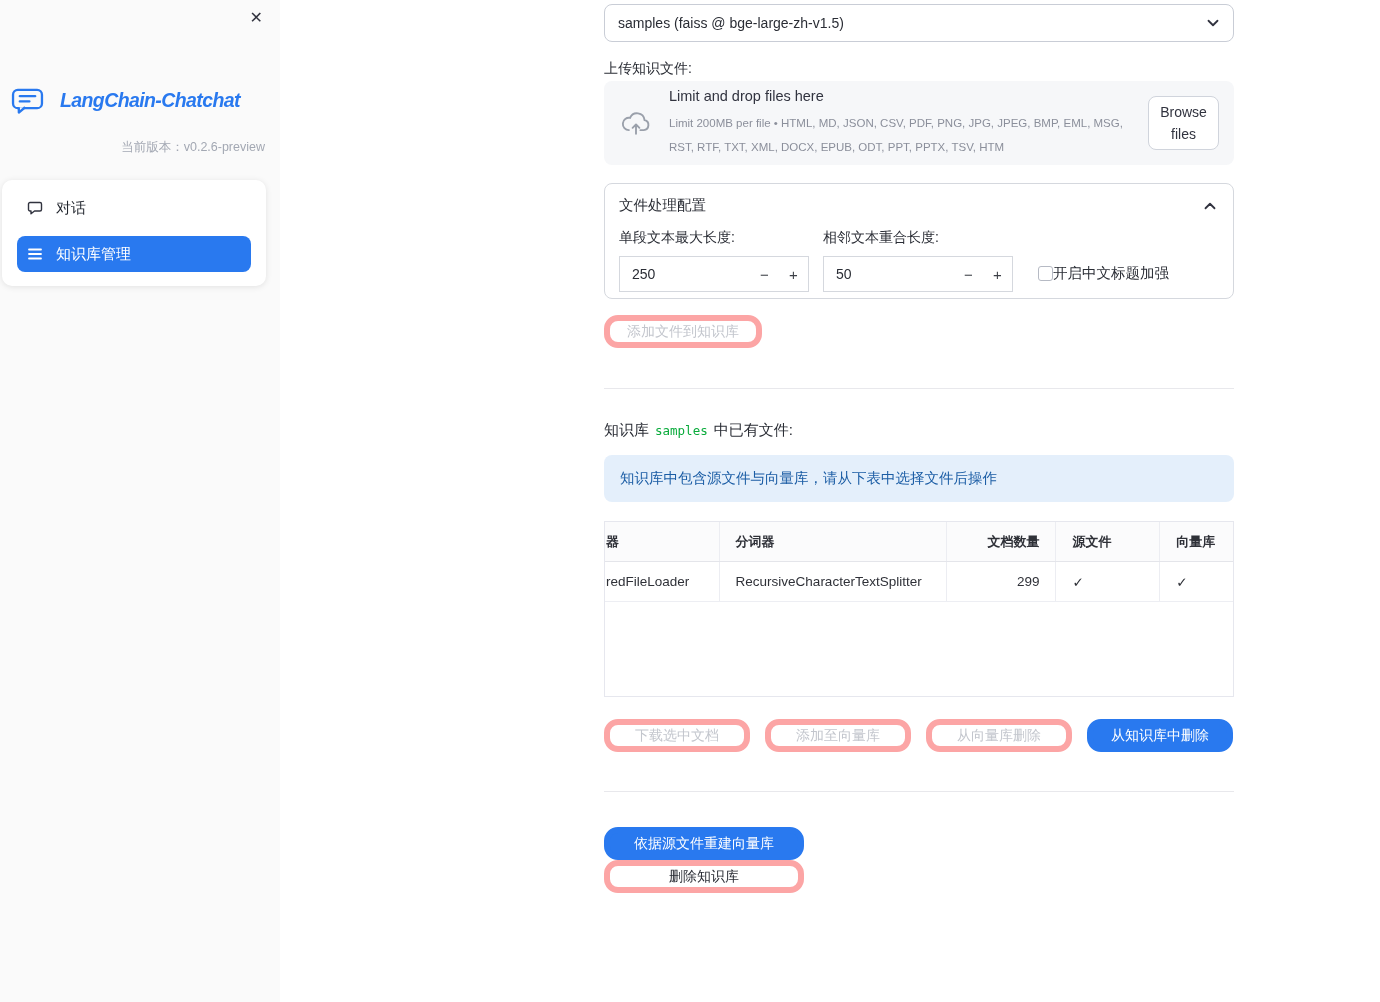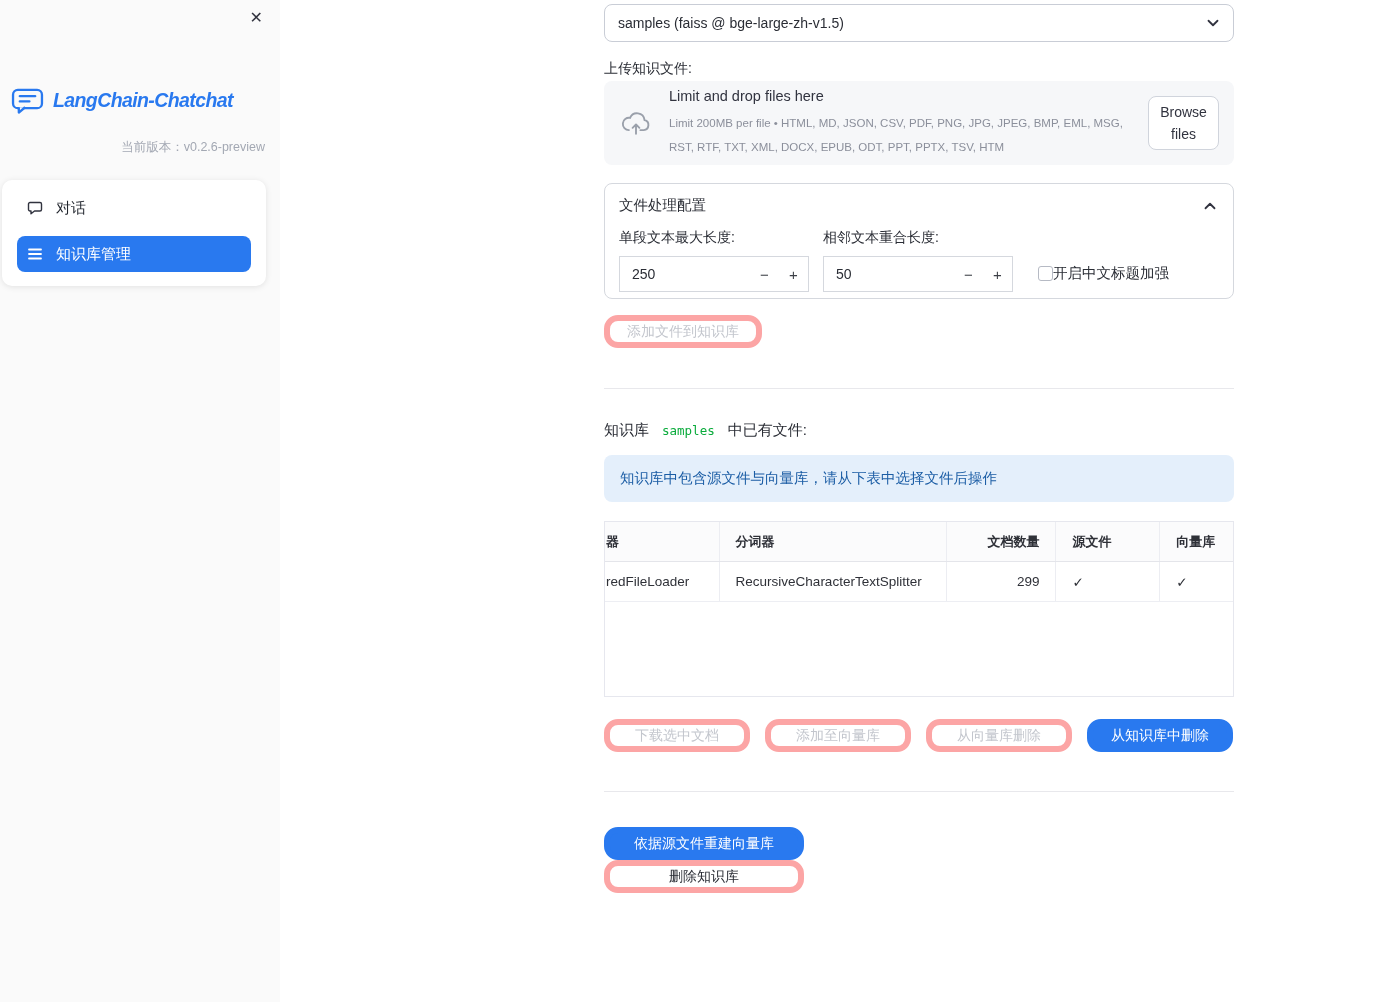--- a/index.html
+++ b/index.html
@@ -18,21 +18,21 @@
     width:1380px;height:1002px;background:#fff;
     font-family:"Liberation Sans","DejaVu Sans",sans-serif;
     color:var(--text);overflow:hidden;
   }
   .canvas{position:relative;width:1380px;height:1002px;background:#fff;overflow:hidden;}
 
   
   .sidebar{position:absolute;left:0;top:0;width:280px;height:1002px;background:#fafafa;}
   .sidebar-close{position:absolute;top:7px;right:14px;background:none;border:none;
     font-size:16px;color:#31333f;cursor:pointer;line-height:1;padding:3px;}
-  .logo{position:absolute;top:87px;left:11px;display:flex;align-items:center;gap:9px;color:var(--primary);}
+  .logo{position:absolute;top:87px;left:11px;display:flex;align-items:center;gap:16px;color:var(--primary);}
   .logo-text{font-size:19.5px;font-weight:bold;font-style:italic;letter-spacing:-0.6px;white-space:nowrap;}
   .version{position:absolute;top:139px;right:15px;font-size:12.5px;color:#a3a8b3;}
   .menu-card{position:absolute;top:180px;left:2px;width:264px;background:#fff;border-radius:10px;
     box-shadow:0 1px 6px rgba(0,0,0,0.10);padding:10px 15px 14px;}
   .menu-item{display:flex;align-items:center;gap:13px;height:36px;padding:0 10px;border-radius:8px;
     font-size:15px;color:#1f232b;cursor:pointer;}
   .menu-item + .menu-item{margin-top:10px;}
   .menu-item.selected{background:var(--primary);color:#fff;font-weight:normal;}
 
   
@@ -72,21 +72,21 @@
 
   .btn{height:33px;border-radius:14px;font-size:14px;cursor:pointer;background:#fff;
     border:6px solid #fca5a5;color:#2a2d35;font-family:"Liberation Sans","DejaVu Sans",sans-serif;}
   .btn.disabled{color:var(--disabled);cursor:default;}
   .btn.primary{background:var(--primary);border-color:var(--primary);color:#fff;}
   .add-btn{margin-top:16px;padding:0 17px;}
 
   .divider{margin-top:40px;border:none;border-top:1px solid var(--line);}
   .divider2{margin-top:39px;border:none;border-top:1px solid var(--line);}
 
-  .kbline{margin-top:32px;display:flex;align-items:center;gap:13px;font-size:15px;color:#2a2d35;}
+  .kbline{margin-top:32px;display:flex;align-items:center;gap:6px;font-size:15px;color:#2a2d35;}
   .kbcode{font-family:"DejaVu Sans Mono","Liberation Mono",monospace;font-size:12.5px;color:var(--code);}
 
   .infobox{margin-top:15px;min-height:47px;background:var(--info-bg);border-radius:8px;
     display:flex;align-items:center;padding:0 16px;font-size:14.5px;color:var(--info-text);}
 
   .table{margin-top:19px;height:176px;border:1px solid #e6e7ee;background:#fff;overflow:hidden;}
   .thead{display:flex;height:40px;background:#fbfbfc;border-bottom:1px solid #e4e5ea;
     font-size:13px;font-weight:bold;color:#2f3138;}
   .trow{display:flex;height:40px;border-bottom:1px solid #edeef3;font-size:13.5px;color:#2f3138;}
   .cell{display:flex;align-items:center;padding:0 16px;height:100%;border-right:1px solid #ecedf2;overflow:hidden;white-space:nowrap;}

